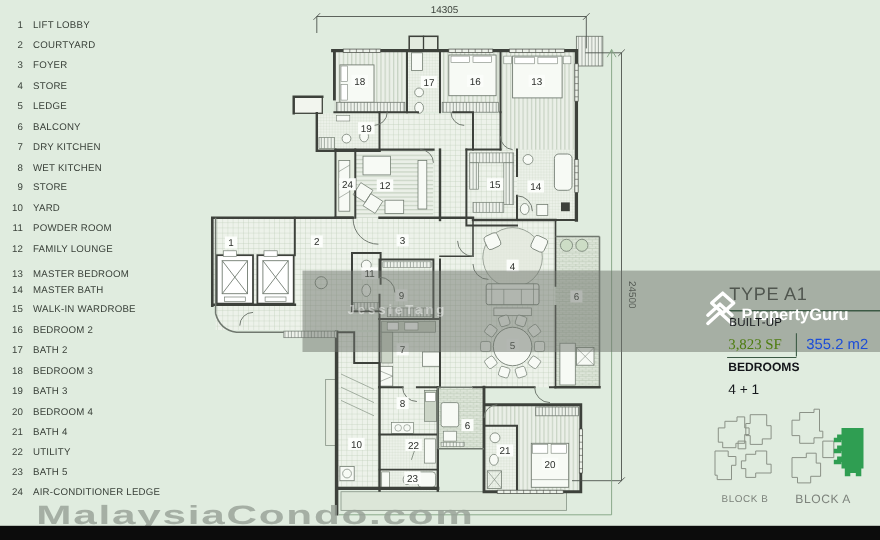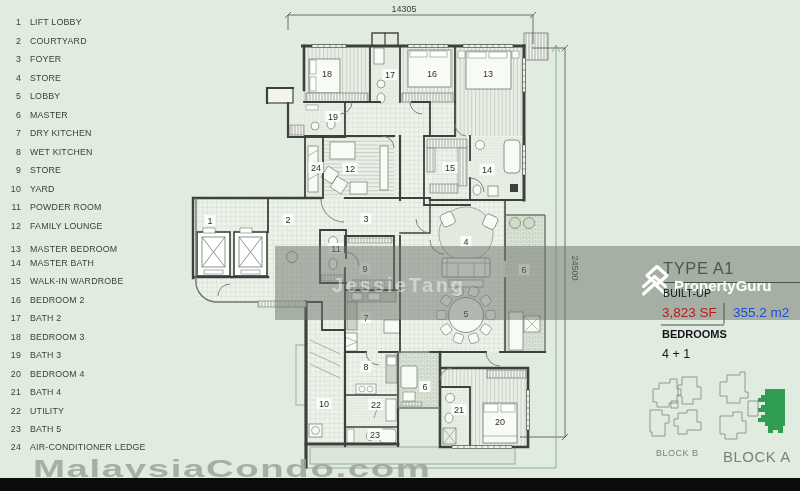--- a/index.html
+++ b/index.html
@@ -13,22 +13,22 @@
 </style>
 </head>
 <body>
 <div id="page">
 
 <div class="leg">
 <div class="row" style="top:17.4px"><span class="n">1</span><span class="t">LIFT LOBBY</span></div>
 <div class="row" style="top:35.9px"><span class="n">2</span><span class="t">COURTYARD</span></div>
 <div class="row" style="top:54.4px"><span class="n">3</span><span class="t">FOYER</span></div>
 <div class="row" style="top:72.8px"><span class="n">4</span><span class="t">STORE</span></div>
-<div class="row" style="top:91.3px"><span class="n">5</span><span class="t">LOBBY</span></div>
-<div class="row" style="top:109.8px"><span class="n">6</span><span class="t">MASTER</span></div>
+<div class="row" style="top:91.3px"><span class="n">5</span><span class="t">LEDGE</span></div>
+<div class="row" style="top:109.8px"><span class="n">6</span><span class="t">BALCONY</span></div>
 <div class="row" style="top:128.3px"><span class="n">7</span><span class="t">DRY KITCHEN</span></div>
 <div class="row" style="top:146.8px"><span class="n">8</span><span class="t">WET KITCHEN</span></div>
 <div class="row" style="top:165.2px"><span class="n">9</span><span class="t">STORE</span></div>
 <div class="row" style="top:183.7px"><span class="n">10</span><span class="t">YARD</span></div>
 <div class="row" style="top:202.2px"><span class="n">11</span><span class="t">POWDER ROOM</span></div>
 <div class="row" style="top:220.7px"><span class="n">12</span><span class="t">FAMILY LOUNGE</span></div>
 <div class="row" style="top:244px"><span class="n">13</span><span class="t">MASTER BEDROOM</span></div>
 <div class="row" style="top:257.6px"><span class="n">14</span><span class="t">MASTER BATH</span></div>
 <div class="row" style="top:276.1px"><span class="n">15</span><span class="t">WALK-IN WARDROBE</span></div>
 <div class="row" style="top:294.6px"><span class="n">16</span><span class="t">BEDROOM 2</span></div>
@@ -610,21 +610,21 @@
 <text x="572" y="268" font-size="9" fill="#3a403a" text-anchor="middle" font-family="Liberation Sans, sans-serif" transform="rotate(90 572 268)">24500</text>
 
 <g stroke="#7fa07f" stroke-width="0.8" fill="none">
         <path d="M556 45 V468 M556 468 H308"></path>
         <path d="M556 45 L552 52 M556 45 L560 52"></path>
       </g>
 </svg>
 
 <div class="abs" style="left:275px;top:246px;width:525px;height:74px;background:rgba(110,116,107,0.51)"></div>
 
-<div class="abs" style="left:332px;top:274px;font-size:20px;font-weight:bold;color:rgba(255,255,255,0.45);letter-spacing:2.6px;">JessieTang</div>
+<div class="abs" style="left:316px;top:274px;font-size:12px;font-weight:bold;color:rgba(255,255,255,0.45);letter-spacing:2.6px;">JessieTang</div>
 
 <div class="abs" style="left:663px;top:259px;font-size:16.5px;color:#50564f;letter-spacing:0.6px;">TYPE A1</div>
 
 <svg class="abs" style="left:640px;top:250px" width="160" height="120" viewBox="0 0 160 120">
   <path d="M18 32.5 H160" stroke="#3c5a45" stroke-width="1.2"></path>
 </svg>
 
 <svg class="abs" style="left:640px;top:263px" width="160" height="40" viewBox="0 0 160 40">
   <g fill="none" stroke="#ffffff" stroke-width="3.1" stroke-linejoin="round" stroke-linecap="round">
     <path d="M17 3.5 L27 12.5 L17 21.5 L7 12.5 Z"></path>
@@ -634,21 +634,21 @@
   <text x="34" y="27.5" font-family="Liberation Sans, sans-serif" font-size="15" font-weight="bold" fill="#ffffff">PropertyGuru</text>
 </svg>
 
 <svg class="abs" style="left:640px;top:250px" width="160" height="120" viewBox="0 0 160 120">
   <path d="M84 53 V74" stroke="#3c5a45" stroke-width="1"></path>
   <path d="M21 75 H84" stroke="#3c5a45" stroke-width="1"></path>
 </svg>
 
 <div class="abs" style="left:663px;top:287px;font-size:10.5px;font-weight:normal;color:#14161a;letter-spacing:0.2px;">BUILT-UP</div>
 
-<div class="abs" style="left:662px;top:305px;font-size:13.5px;color:#b91c1c;">3,823 SF</div>
+<div class="abs" style="left:662px;top:305px;font-size:13.5px;color:#4d7c0f;font-family:Liberation Serif, serif;">3,823 SF</div>
 <div class="abs" style="left:733px;top:305px;font-size:13.5px;color:#1d4ed8;">355.2 m2</div>
 
 <div class="abs" style="left:662px;top:328px;font-size:11px;font-weight:bold;color:#14161a;">BEDROOMS</div>
 <div class="abs" style="left:662px;top:347px;font-size:12.5px;color:#15181c;">4 + 1</div>
 
 <svg class="abs" style="left:630px;top:368px" width="170" height="95" viewBox="0 0 170 95">
 
 <g fill="none" stroke="#8a9186" stroke-width="0.9">
 <path d="M23 21 h6 v-6 h11 v-4 h7 v10 h4 v6 h-4 v8 h-8 v4 h-12 v-5 h-4 z"></path>
 <path d="M52 9 h15 v10 h4 v12 h-8 v5 h-11 v-8 h-4 v-11 h4 z"></path>
@@ -661,19 +661,19 @@
 <path d="M90 14 h7 v-7 h13 v-3 h5 v20 h3 v6 h-8 v5 h-13 v-7 h-7 z"></path>
 <path d="M90 48 h13 v-4 h9 v9 h4 v12 h-9 v6 h-12 v-5 h-5 z"></path>
 <path d="M118 33 h10 v15 h-10 z"></path>
 </g>
 
 <path d="M135 21 h20 v37 h-2 v7 h-5 v-3 h-5 v3 h-5 v-7 h-3 v-6 h-4 v-5 h4 v-5 h-4 v-5 h4 v-5 h-4 v-5 h4 z" fill="#2f9e52" stroke="none"></path>
 <path d="M128 30 h7 v4 h-7 z M128 40 h7 v4 h-7 z M128 50 h7 v4 h-7 z" fill="#2f9e52"></path>
 </svg>
 
 <div class="abs" style="left:656px;top:448px;font-size:9px;color:#7d837c;letter-spacing:0.5px;">BLOCK B</div>
-<div class="abs" style="left:723px;top:448px;font-size:15px;color:#7d837c;letter-spacing:0.5px;">BLOCK A</div>
+<div class="abs" style="left:723px;top:448px;font-size:11px;color:#7d837c;letter-spacing:0.5px;">BLOCK A</div>
 
 <div class="abs" style="left:33px;top:455px;font-size:24px;font-weight:bold;color:rgba(151,161,151,0.82);letter-spacing:1px;transform:scaleX(1.6);transform-origin:0 0;">MalaysiaCondo.com</div>
 
 <div class="abs" style="left:0;top:478px;width:800px;height:13px;background:#0c0c0c"></div>
 
 </div>
 
 </body></html>

